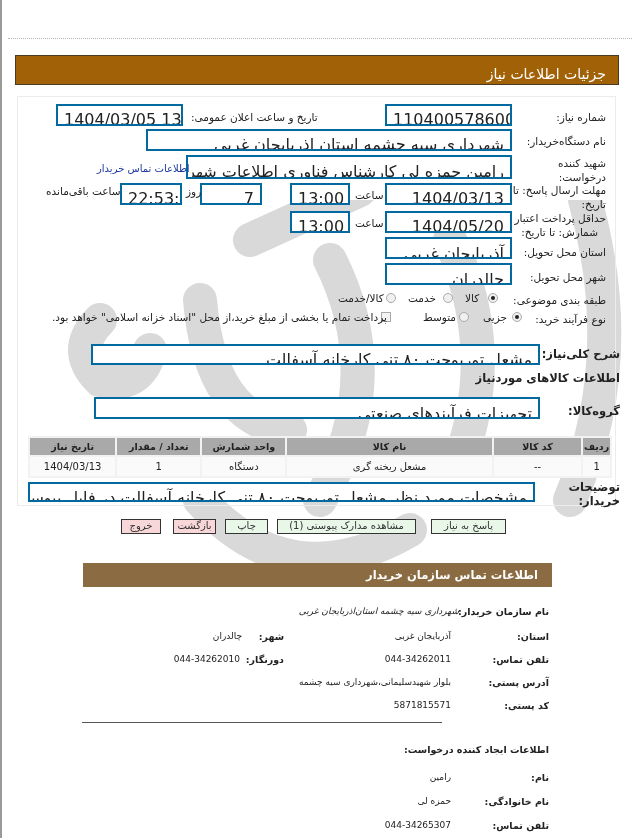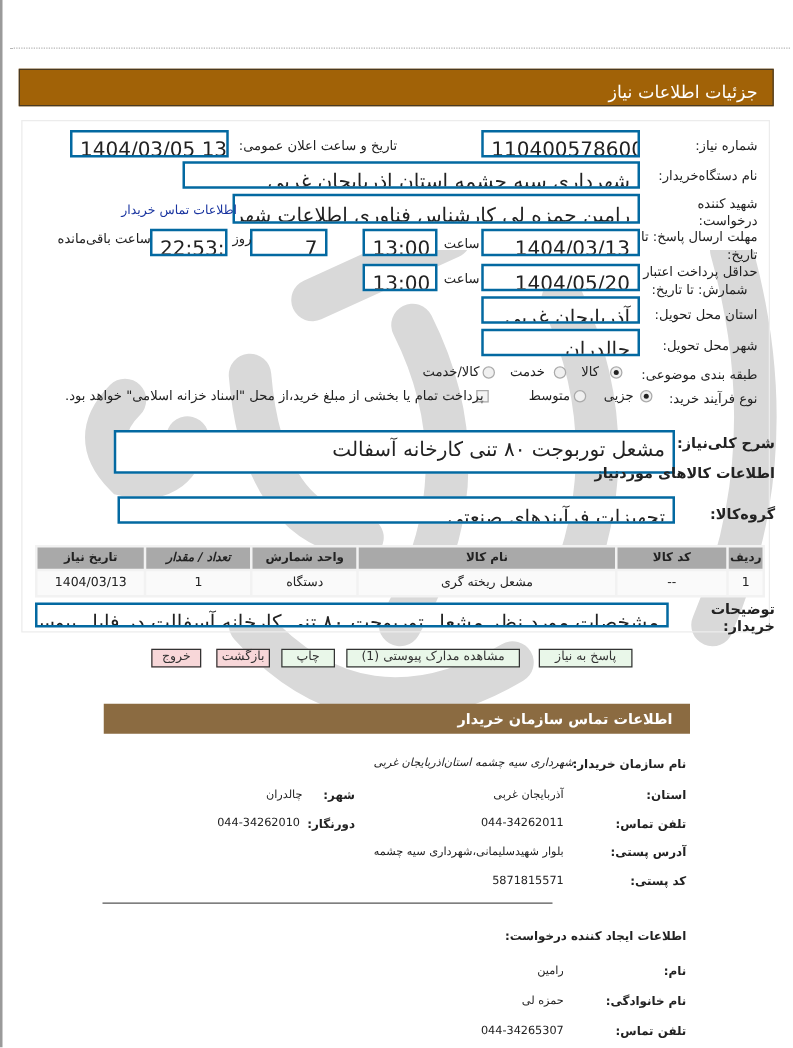--- a/index.html
+++ b/index.html
@@ -99,34 +99,34 @@
 
 <span class="lbl" style="right:28px;top:313px;">نوع فرآیند خرید:</span>
 <div class="radio on" style="left:512px;top:312px;"></div>
 <span class="lbl" style="left:483px;top:311px;">جزیی</span>
 <div class="radio" style="left:459px;top:312px;"></div>
 <span class="lbl" style="left:423px;top:311px;">متوسط</span>
 <div class="check" style="left:381px;top:312px;"></div>
 <span class="lbl" style="left:52px;top:311px;">پرداخت تمام یا بخشی از مبلغ خرید،از محل "اسناد خزانه اسلامی" خواهد بود.</span>
 
 <span class="lbl bold" style="right:14px;top:347px;">شرح کلی‌نیاز:</span>
-<div class="box" style="left:91px;top:344px;width:449px;height:35px;padding-left:40px;">مشعل توربوجت ۸۰ تنی کارخانه آسفالت</div>
+<div class="box" style="left:91px;top:344px;width:449px;height:21px;padding-left:40px;">مشعل توربوجت ۸۰ تنی کارخانه آسفالت</div>
 <span class="lbl bold" style="right:14px;top:371px;">اطلاعات کالاهای موردنیاز</span>
 
 <span class="lbl bold" style="right:14px;top:404px;">گروه‌کالا:</span>
 <div class="box" style="left:94px;top:397px;width:446px;height:22px;padding-top:5px;">تجهیزات فرآیندهای صنعتی</div>
 
 <table class="tbl">
   <thead>
     <tr>
       <th style="width:22px;">ردیف</th>
       <th style="width:82px;">کد کالا</th>
       <th style="width:192px;">نام کالا</th>
       <th style="width:78px;">واحد شمارش</th>
-      <th style="width:78px;font-style:italic;">تعداد / مقدار</th>
+      <th style="width:78px;">تعداد / مقدار</th>
       <th style="width:80px;">تاریخ نیاز</th>
     </tr>
   </thead>
   <tbody>
     <tr>
       <td>1</td>
       <td>--</td>
       <td>مشعل ریخته گری</td>
       <td>دستگاه</td>
       <td>1</td>

